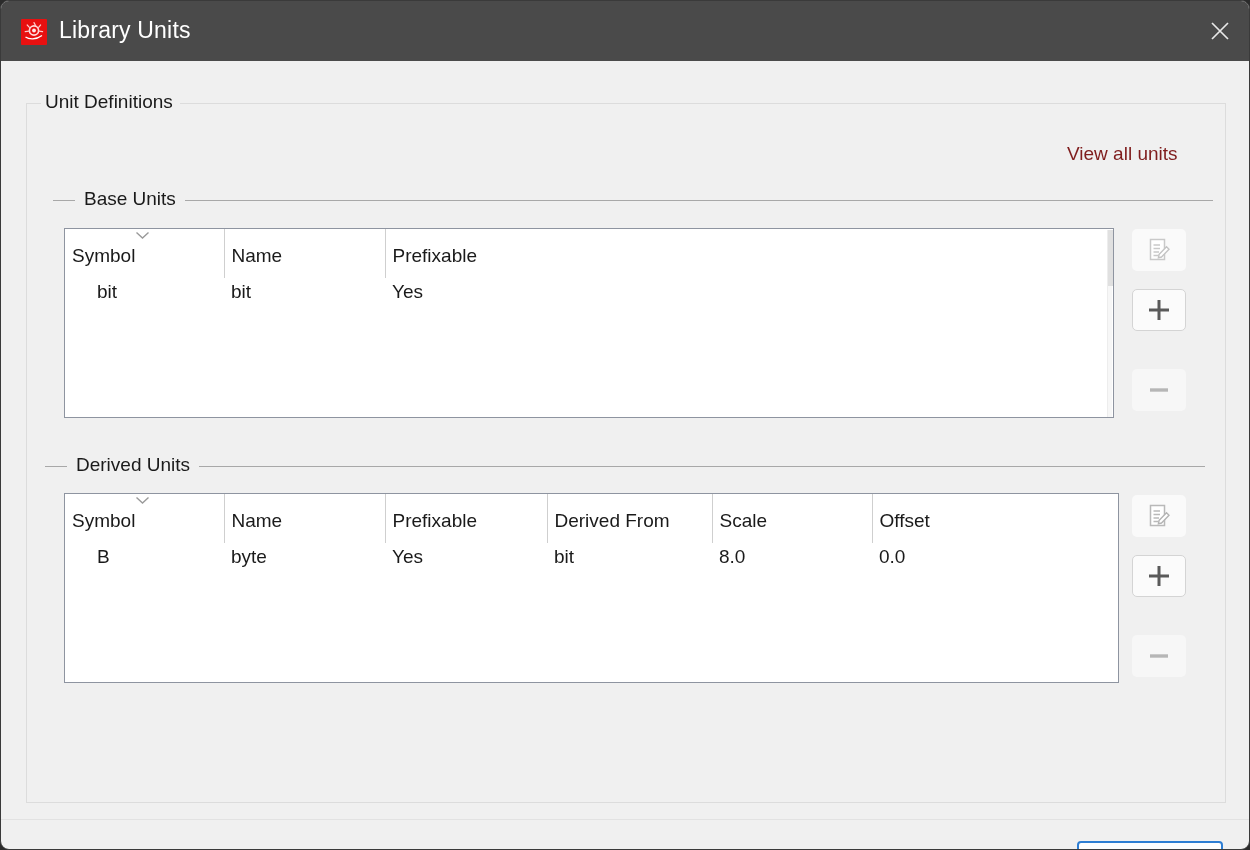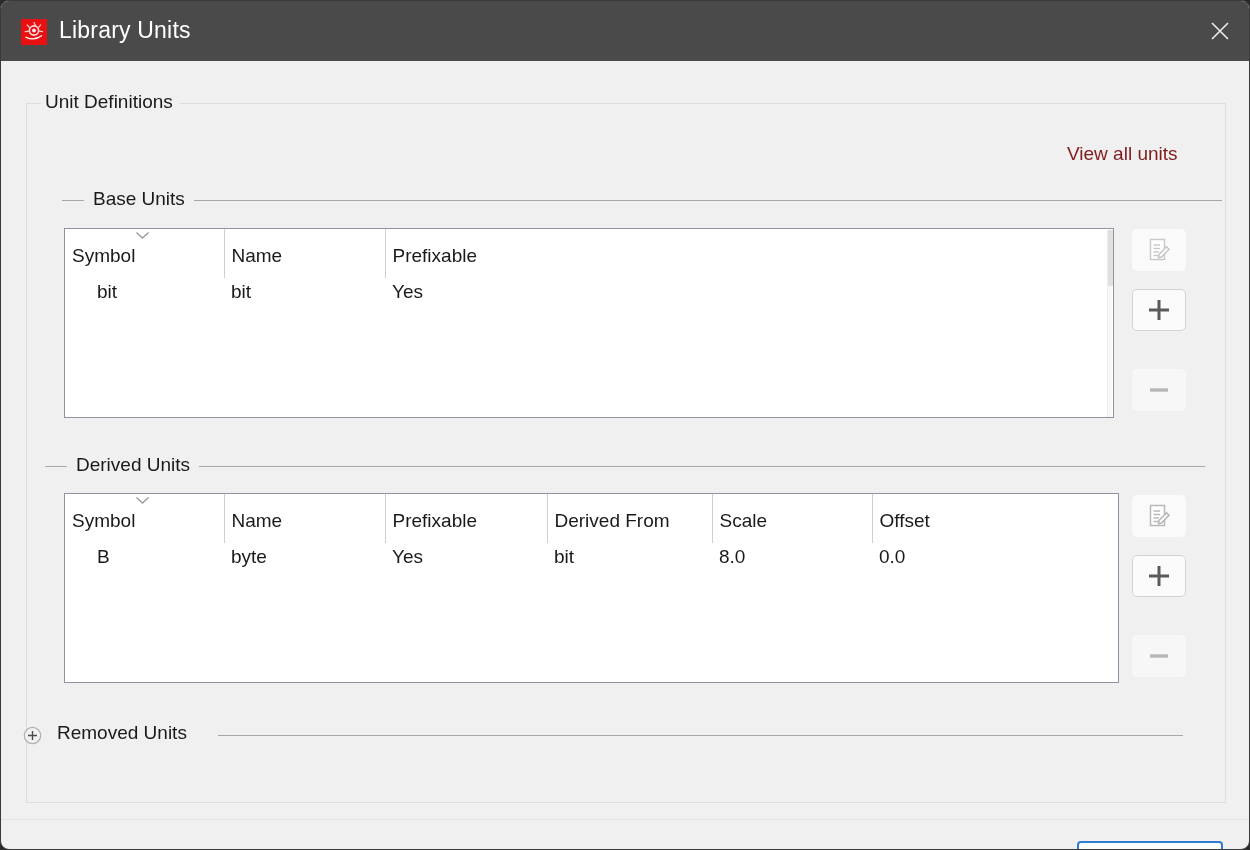--- a/index.html
+++ b/index.html
@@ -307,21 +307,21 @@
   </div>
 
   <div class="body-area">
 
     <div class="groupbox-outer"></div>
     <div class="groupbox-outer-title">Unit Definitions</div>
 
 
     <div class="view-all-link">View all units</div>
 
-    <div class="grp" style="left:61px; top:139px; width:1160px; height:1px;">
+    <div class="grp" style="left:52px; top:139px; width:1160px; height:1px;">
       <div class="grp-dash"></div>
       <div class="grp-legend with-dash">Base Units</div>
     </div>
 
     <div class="table-wrap" style="left:63px; top:167px; width:1050px; height:190px;">
       <table class="tbl">
         <colgroup>
           <col style="width:159px">
             <col style="width:161px">
             <col>
@@ -445,27 +445,17 @@
         <path d="M13 3 V23 M3 13 H23" stroke="#5a5a5a" stroke-width="3" stroke-linecap="butt"></path>
       </svg>
     </div>
 
     <div class="sidebtn disabled" style="left:1131px; top:574px;">
       <svg width="26" height="26" viewBox="0 0 26 26">
         <path d="M4 13 H22" stroke="#b6b6b6" stroke-width="3.4" stroke-linecap="butt"></path>
       </svg>
     </div>
 
-    <div class="removed-row">
-      <div class="expander">
-        <svg width="19" height="19" viewBox="0 0 19 19">
-          <circle cx="9.5" cy="9.5" r="8.2" fill="#f0f0f0" stroke="#b0b0b0" stroke-width="1.2"></circle>
-          <path d="M9.5 5 V14 M5 9.5 H14" stroke="#4a4a4a" stroke-width="1.4"></path>
-        </svg>
-      </div>
-      <div class="removed-label">Removed Units</div>
-      <div class="removed-rule"></div>
-    </div>
 
     <div class="footer-sep"></div>
     <button class="btn-close">Close</button>
   </div>
 </div>
 
 </body></html>

